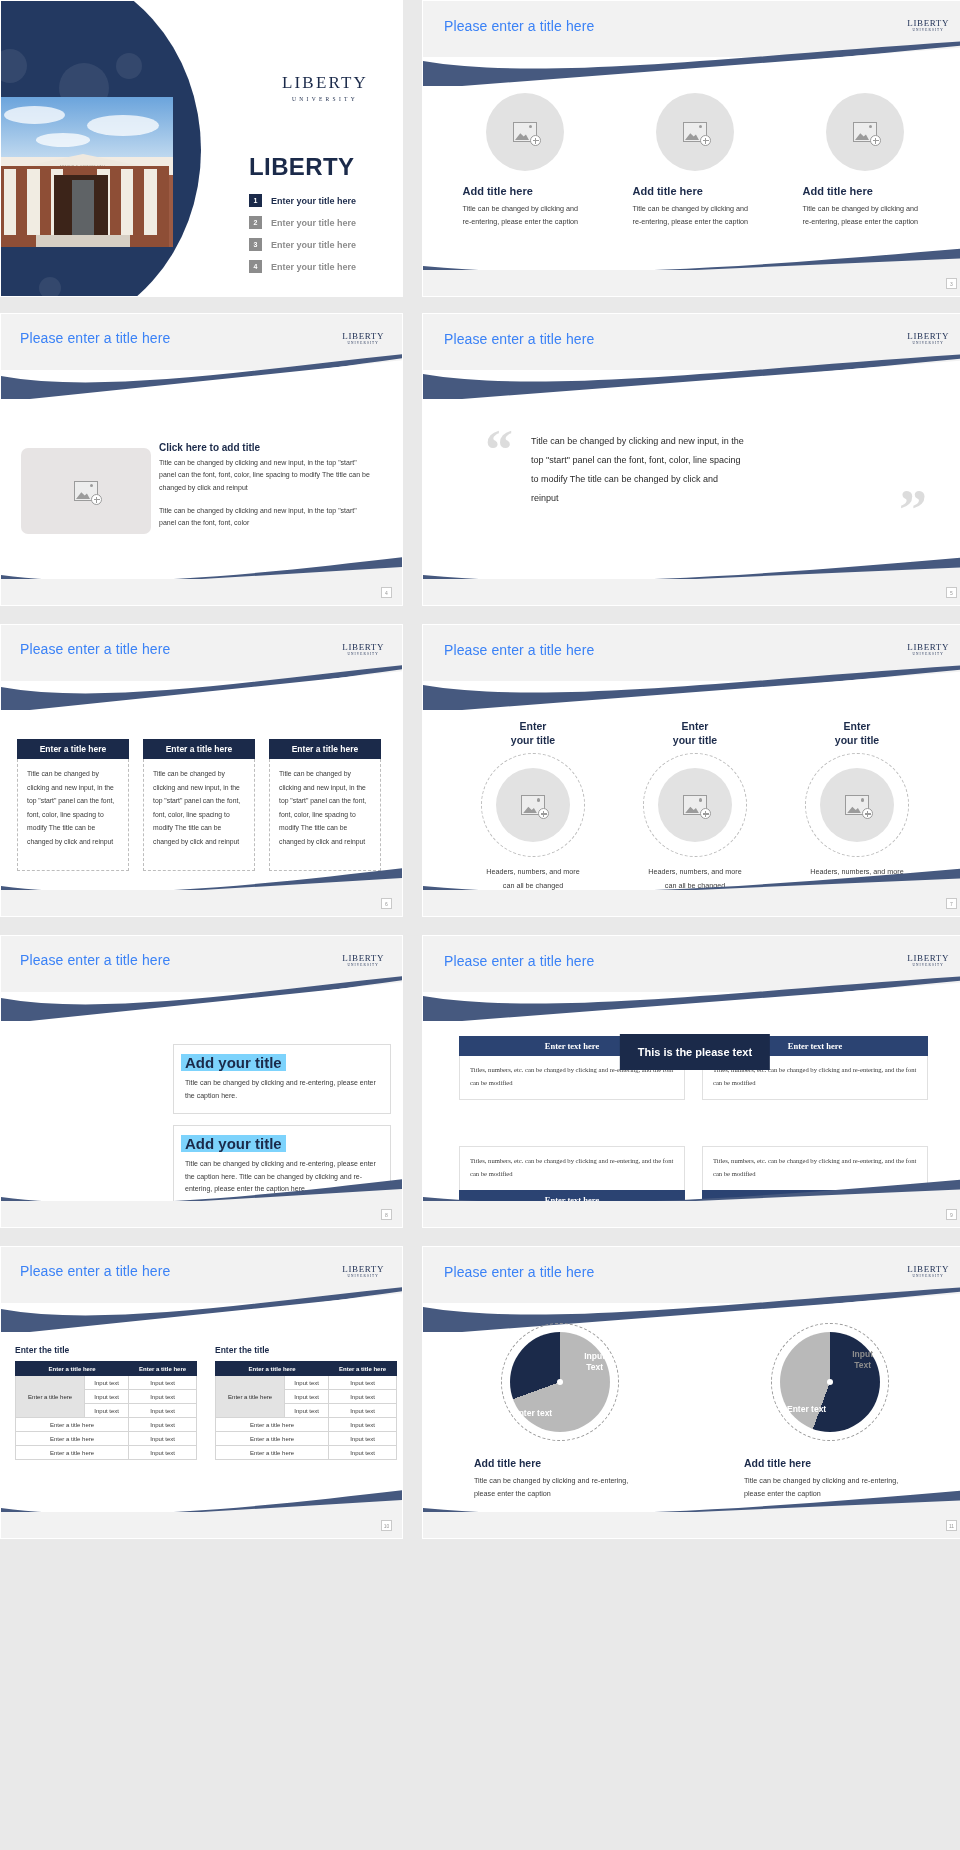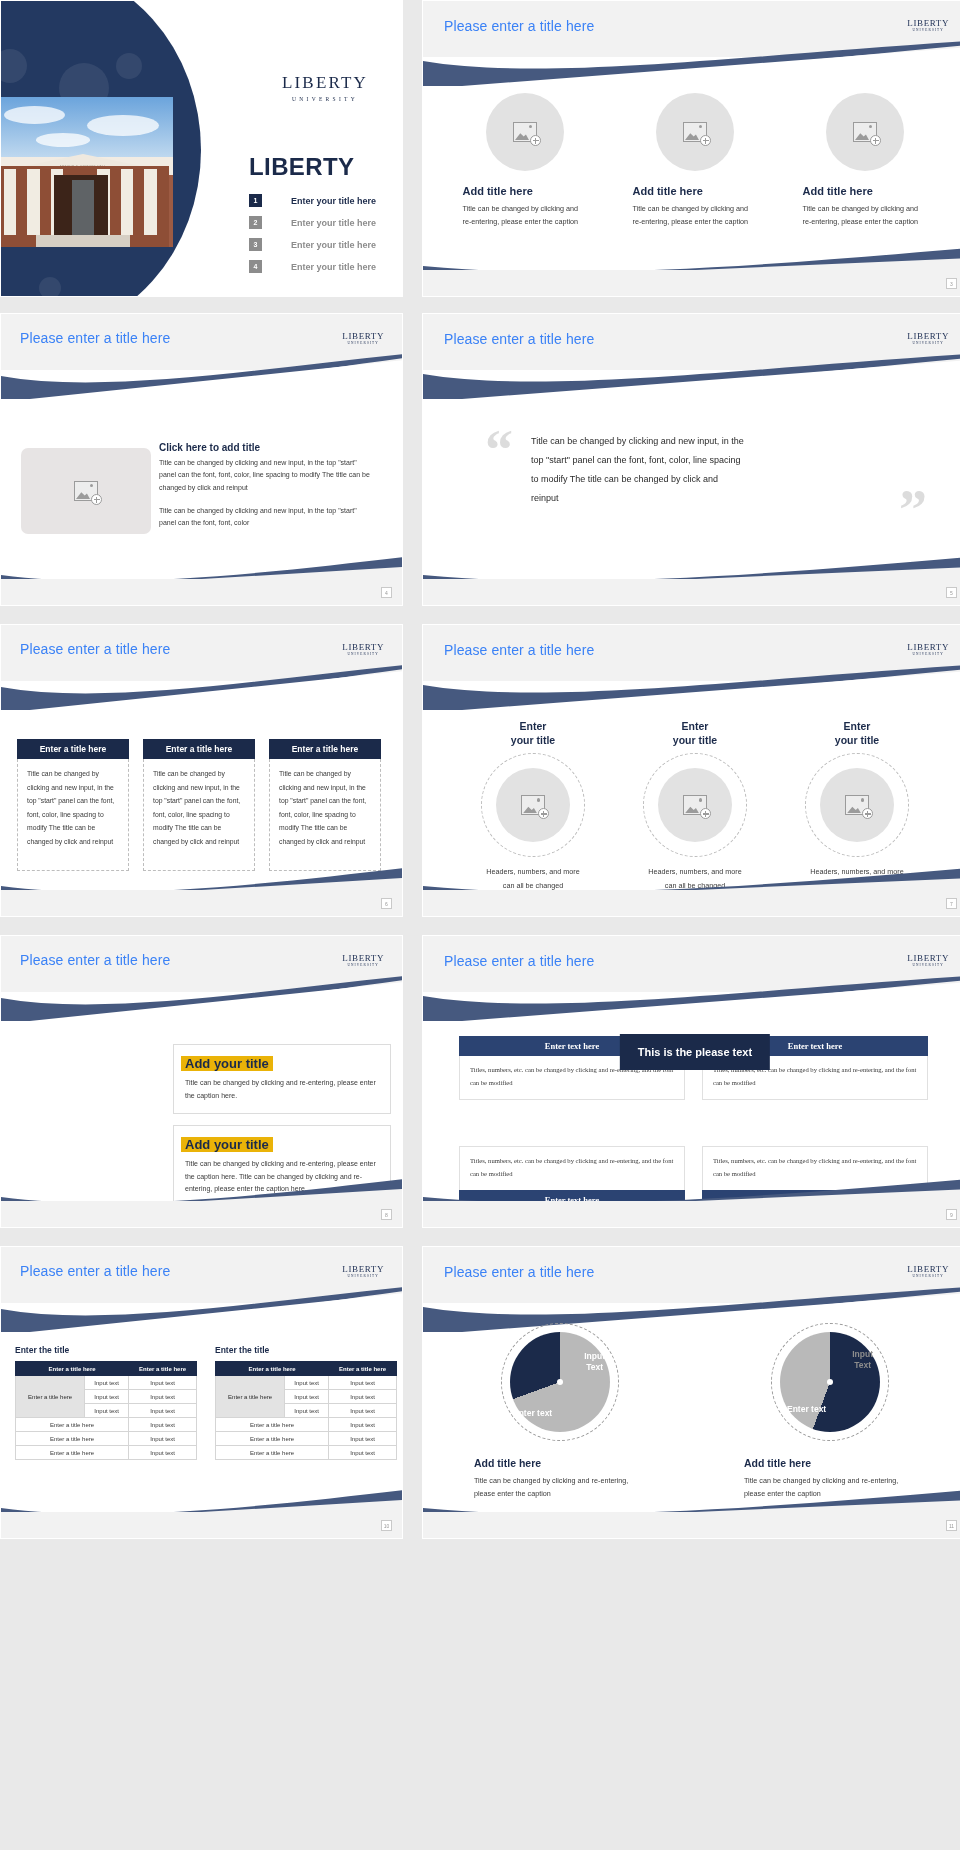--- a/index.html
+++ b/index.html
@@ -81,21 +81,21 @@
   .ph-label{position:absolute;left:0;top:45%;width:100%;text-align:center;font-size:3px;color:#9a8d7c;letter-spacing:.4px;}
 
   .lu-big { position:absolute; left:264px; top:72px; text-align:center; width:120px;}
   .lu-big .b1 { font-family:"Liberation Serif", serif; font-size:17px; letter-spacing:2.2px; color:#1b2a4a;}
   .lu-big .b2 { font-family:"Liberation Serif", serif; font-size:5.5px; letter-spacing:3.3px; color:#1b2a4a; margin-top:3px;}
   .contents-title {
     position:absolute; left:248px; top:152px;
     font-size:24px; font-weight:bold; color:#1b2a4a; letter-spacing:.4px;
   }
   .toc { position:absolute; left:248px; top:193px; }
-  .toc-row { display:flex; align-items:center; margin-bottom:9px;gap:20px; }
+  .toc-row { display:flex; align-items:center; margin-bottom:9px; }
   .toc-num {
     width:13px; height:13px; background:#8c8c8c; color:#fff;
     font-size:7px; font-weight:bold; text-align:center; line-height:13px;
     margin-right:9px;
   }
   .toc-row.active .toc-num { background:#1b2a4a; }
   .toc-txt { font-size:9px; color:#8c8c8c; font-weight:bold; }
   .toc-row.active .toc-txt { color:#1b2a4a; }
 
   
@@ -152,21 +152,21 @@
       margin:6px auto 0; display:flex; align-items:center; justify-content:center;}
   .s6-ring .circ-ph { width:74px; height:74px; }
   .s6-p { font-size:7.2px; color:#3a3a3a; line-height:1.85; margin-top:8px; padding:0 16px;}
 
   
   .s7-left { position:absolute; left:22px; top:120px; width:140px; }
   .s7-h { font-size:17px; font-weight:bold; color:#1b2a4a; }
   .s7-p { font-size:7px; color:#3a3a3a; line-height:1.9; margin-top:7px;}
   .s7-cards { position:absolute; left:172px; top:108px; width:218px;}
   .s7-card { border:1px solid #dcdcdc; padding:9px 11px 11px; margin-bottom:11px; background:#fff;}
-  .s7-ch { font-size:13px; font-weight:bold; color:#1b2a4a; margin-top:-17px; background:#eab308;
+  .s7-ch { font-size:15px; font-weight:bold; color:#1b2a4a; margin-top:-17px; background:#7dd3fc;
       display:inline-block; padding:0 4px; margin-left:-4px;}
   .s7-cp { font-size:7px; color:#3a3a3a; line-height:1.8; margin-top:5px;}
 
   
   .s8-grid { position:absolute; left:36px; top:100px; width:470px; }
   .s8-row { display:flex; gap:17px; }
   .s8-cell { width:226px;font-family:Liberation Serif, serif; }
   .s8-bar { background:#2b4372; color:#fff; font-size:8.5px; font-weight:bold;
       text-align:center; padding:5px 0; }
   .s8-txt { border:1px solid #e0e0e0; border-top:none; padding:8px 10px;

